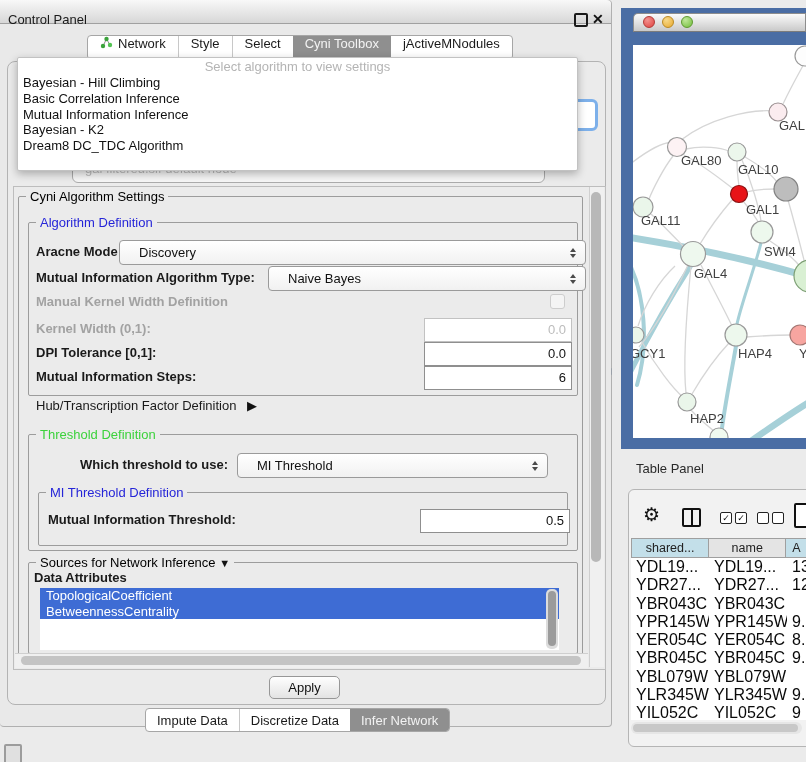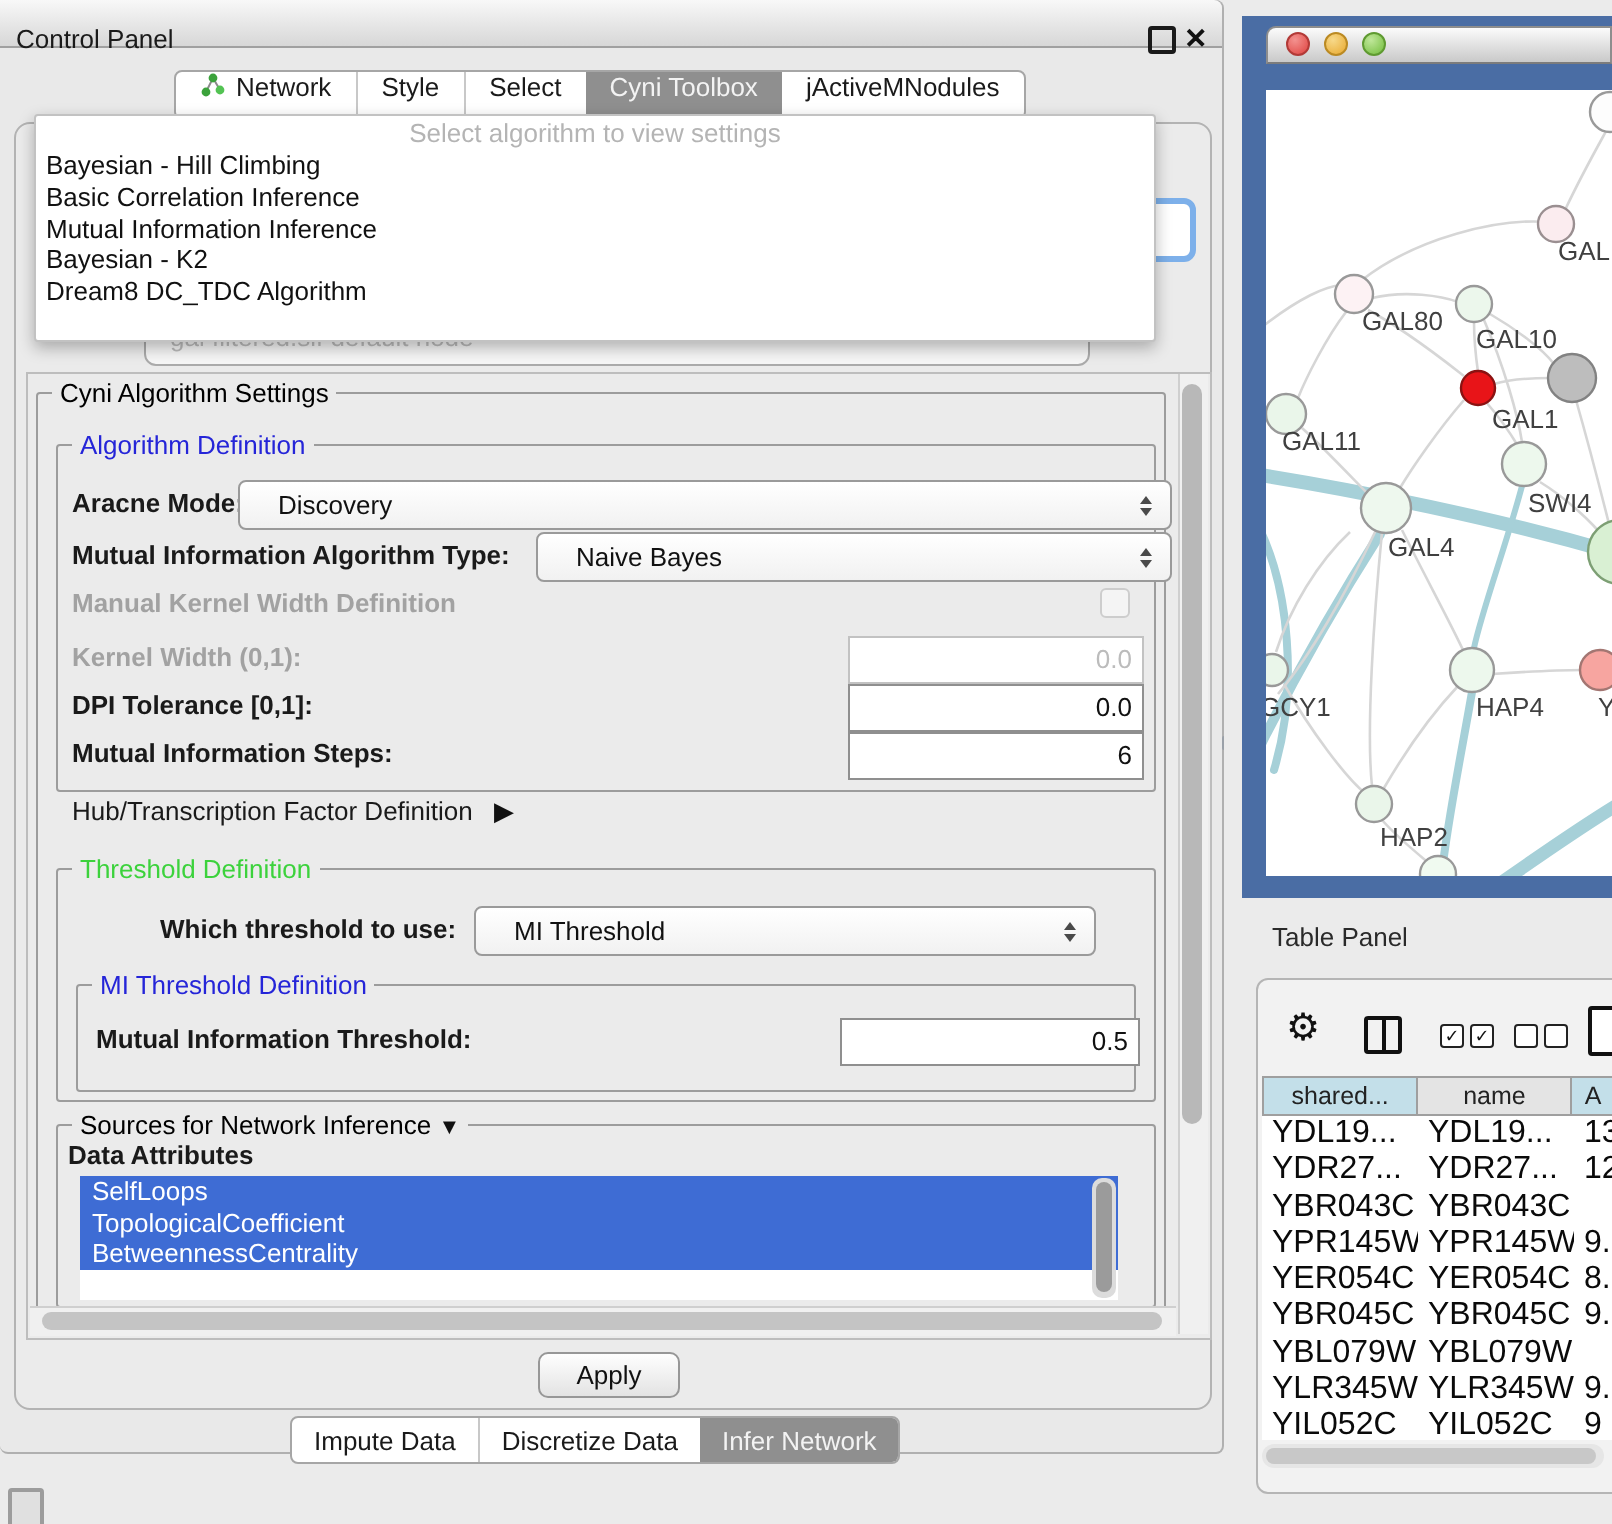--- a/index.html
+++ b/index.html
@@ -218,21 +218,20 @@
   <span class="gtitle blue">MI Threshold Definition</span>
 </div>
 <div class="abs lbl" style="left:48px;top:509px;height:22px;line-height:22px;">Mutual Information Threshold:</div>
 <div class="abs field" style="left:420px;top:509px;width:143px;height:22px;">0.5</div>
 
 <div class="abs group" style="left:28px;top:562px;width:548px;height:90px;">
   <span class="gtitle"><span>Sources for Network Inference</span> <span class="tri-down">▼</span></span>
 </div>
 <div class="abs lbl" style="left:34px;top:570px;">Data Attributes</div>
 <div class="abs list" style="left:40px;top:588px;width:519px;height:62px;">
-  <div class="list-item">SelfLoops</div>
   <div class="list-item">TopologicalCoefficient</div>
   <div class="list-item">BetweennessCentrality</div>
 </div>
 <div class="abs" style="left:546px;top:589px;width:12px;height:60px;background:#dcdcdc;border-radius:5px;"></div>
 <div class="abs list-vthumb" style="left:548px;top:591px;width:8px;height:55px;"></div>
 
 <div class="abs vtrack" style="left:589px;top:187px;width:14px;height:480px;"></div>
 <div class="abs vthumb" style="left:591px;top:192px;width:10px;height:370px;"></div>
 <div class="abs htrack" style="left:15px;top:653px;width:573px;height:14px;"></div>
 <div class="abs hthumb" style="left:21px;top:656px;width:560px;height:9px;"></div>

